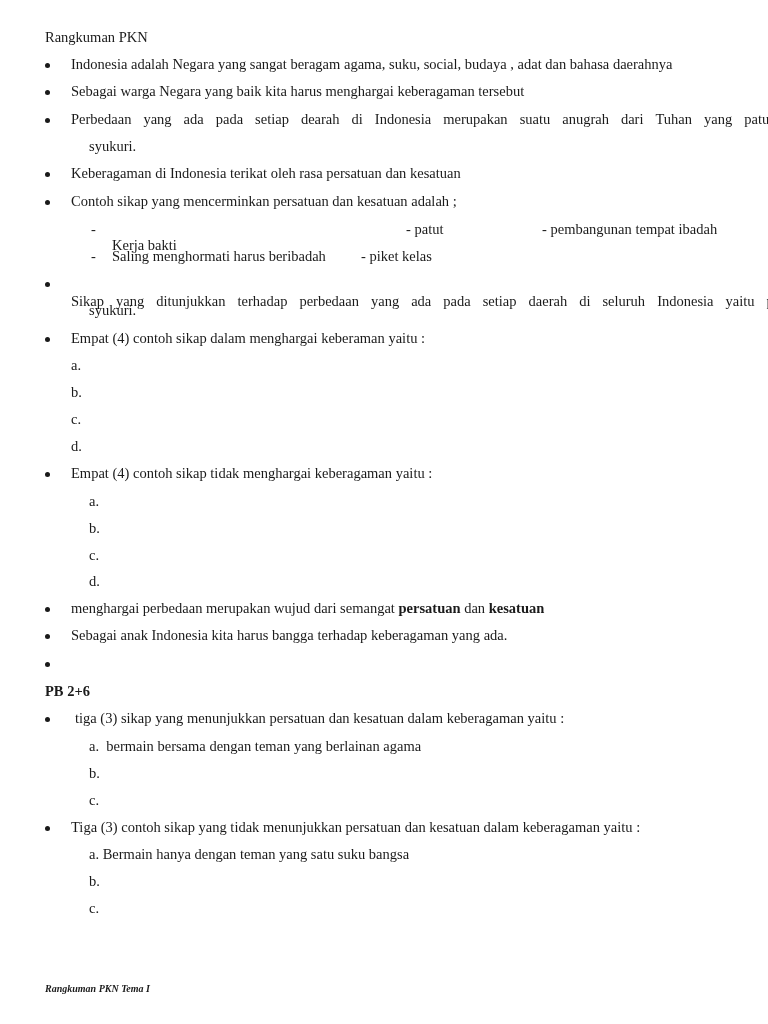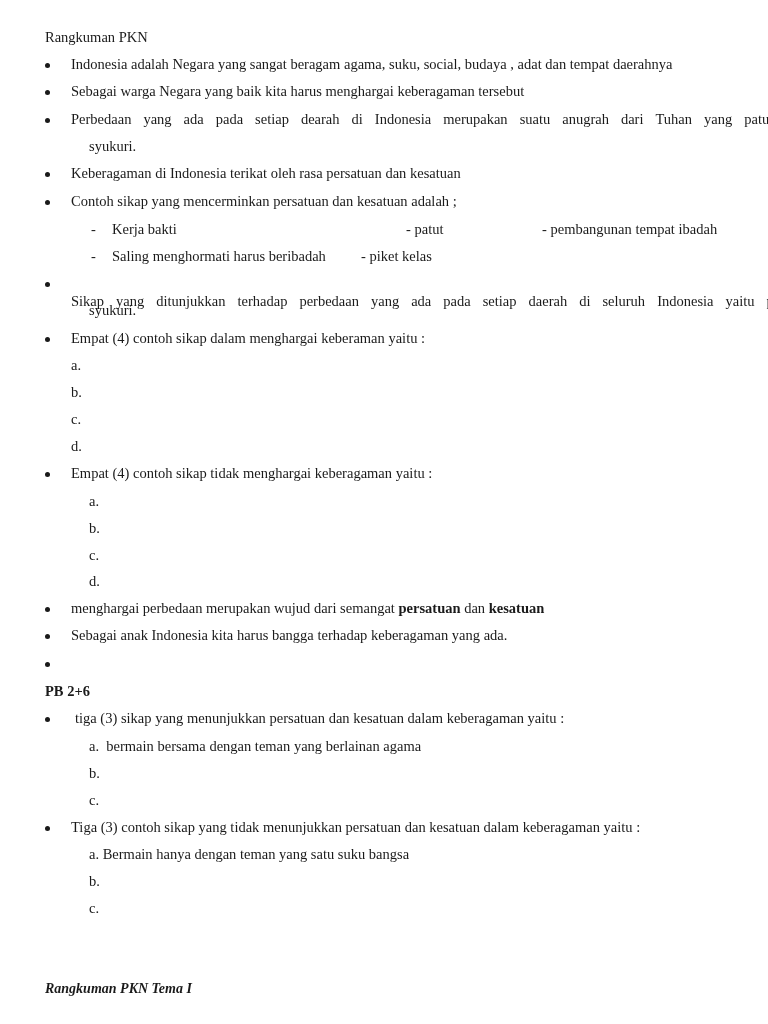--- a/index.html
+++ b/index.html
@@ -31,32 +31,32 @@
     .justify {
       display: flex;
       justify-content: space-between;
       white-space: nowrap;
       gap: 12px;
     }
     .bold { font-weight: bold; }
     .footer {
       font-style: italic;
       font-weight: bold;
-      font-size: 14px;
+      font-size: 10px;
     }
   </style>
 </head>
 <body>
 
 <div>
 
   <div class="line" style="left:45px; top:28px;">Rangkuman PKN</div>
 
   <div class="bullet" style="left:45px; top:63px;"></div>
-  <div class="line" style="left:71px; top:55px;">Indonesia adalah Negara yang sangat beragam agama, suku, social, budaya , adat dan tempat daerahnya</div>
+  <div class="line" style="left:71px; top:55px;">Indonesia adalah Negara yang sangat beragam agama, suku, social, budaya , adat dan bahasa daerahnya</div>
 
   <div class="bullet" style="left:45px; top:90px;"></div>
   <div class="line" style="left:71px; top:82px;">Sebagai warga Negara yang baik kita harus menghargai keberagaman tersebut</div>
 
   <div class="bullet" style="left:45px; top:118px;"></div>
   <div class="line justify" style="left:71px; top:110px; width:667px;">
     <span>Perbedaan</span>
     <span>yang</span>
     <span>ada</span>
     <span>pada</span>
@@ -75,21 +75,21 @@
   </div>
   <div class="line" style="left:89px; top:137px;">syukuri.</div>
 
   <div class="bullet" style="left:45px; top:172px;"></div>
   <div class="line" style="left:71px; top:164px;">Keberagaman di Indonesia terikat oleh rasa persatuan dan kesatuan</div>
 
   <div class="bullet" style="left:45px; top:200px;"></div>
   <div class="line" style="left:71px; top:192px;">Contoh sikap yang mencerminkan persatuan dan kesatuan adalah ;</div>
 
   <div class="line" style="left:91px; top:220px;">-</div>
-  <div class="line" style="left:112px; top:220px;">Kerja bakti</div>
+  <div class="line" style="left:112px; top:236px;">Kerja bakti</div>
   <div class="line" style="left:406px; top:220px;">- patut</div>
   <div class="line" style="left:542px; top:220px;">- pembangunan  tempat ibadah</div>
 
   <div class="line" style="left:91px; top:247px;">-</div>
   <div class="line" style="left:112px; top:247px;">Saling menghormati harus beribadah</div>
   <div class="line" style="left:361px; top:247px;">- piket kelas</div>
 
   <div class="bullet" style="left:45px; top:282px;"></div>
   <div class="line justify" style="left:71px; top:292px; width:667px;">
     <span>Sikap</span>

